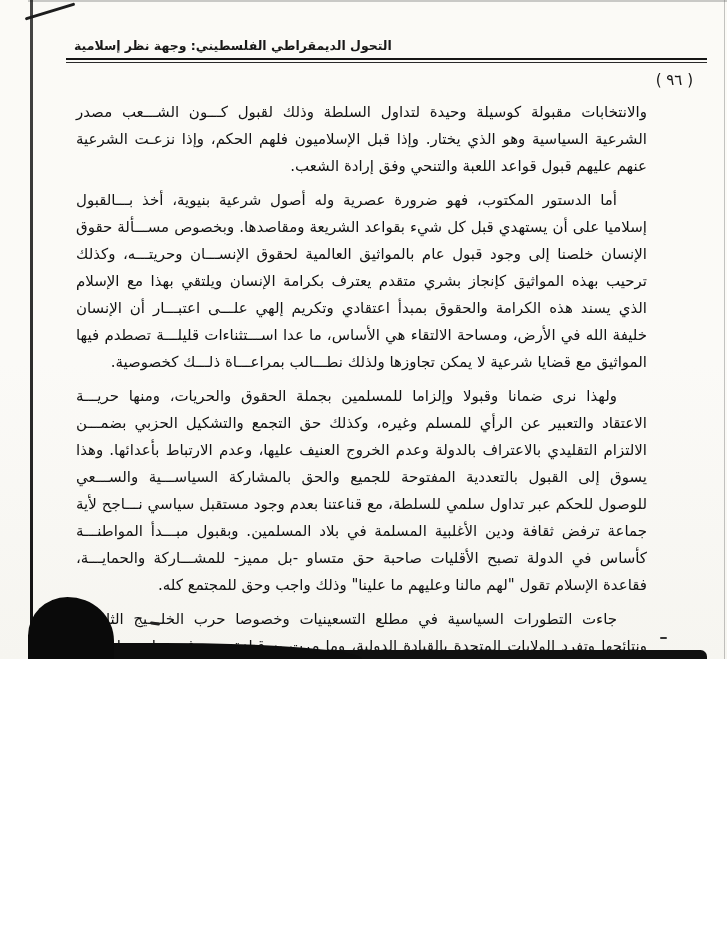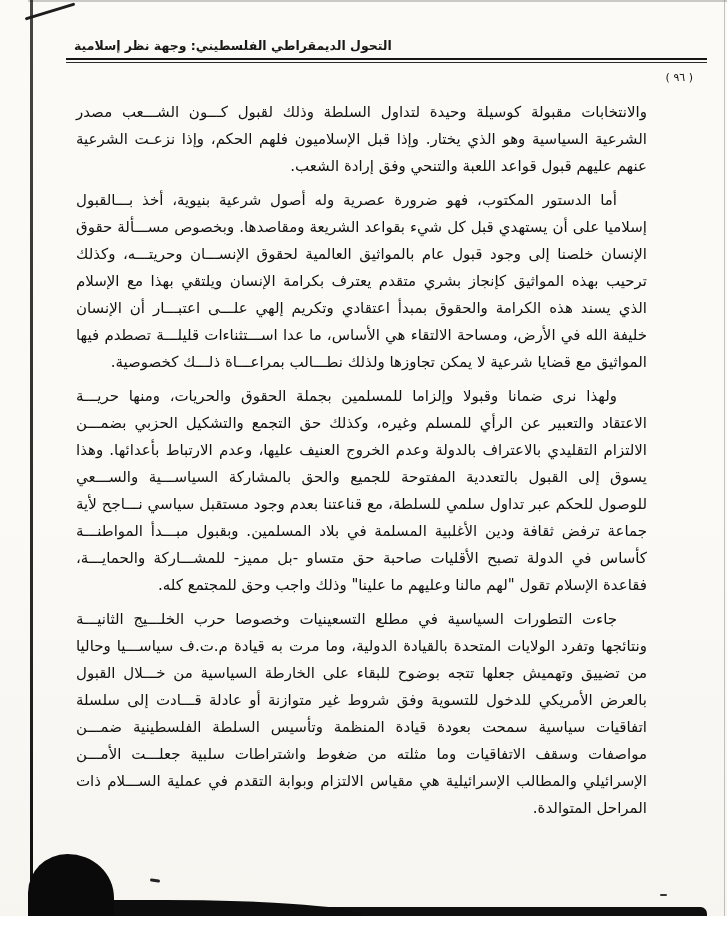--- a/index.html
+++ b/index.html
@@ -5,21 +5,21 @@
   * { margin: 0; padding: 0; box-sizing: border-box; }
 
   html, body {
     background: #ffffff;
     font-family: "DejaVu Sans", sans-serif;
   }
 
   .scan-page {
     position: relative;
     width: 727px;
-    height: 916px;
+    height: 659px;
     margin: 0 auto;
     background: linear-gradient(180deg, #fbfaf6 0%, #fbfaf7 55%, #f6f5f0 100%);
     overflow: hidden;
   }
 
   
   .edge-left {
     position: absolute; left: 30px; top: 0; width: 3px; height: 100%;
     background: linear-gradient(180deg, rgba(25,25,25,.8) 0%, rgba(15,15,15,.9) 70%, #0b0b0b 100%);
   }
@@ -66,21 +66,21 @@
     font-size: 12.5px; font-weight: bold; color: #181818;
     white-space: nowrap;
   }
   .header-rule {
     position: absolute; top: 58px; left: 66px; right: 20px; height: 5px;
     border-top: 2px solid #161616;
     border-bottom: 1px solid #2a2a2a;
   }
   .page-number {
     position: absolute; top: 71px; right: 34px;
-    direction: rtl; font-size: 11px; color: #141414;
+    direction: rtl; font-size: 15px; color: #141414;
     letter-spacing: 1px;
   }
 
   
   .page-body {
     position: absolute; top: 99px; right: 80px; left: 76px; bottom: 50px;
     direction: rtl; unicode-bidi: embed;
     text-align: justify;
     font-size: 15px; line-height: 27px; color: #121212;
   }

